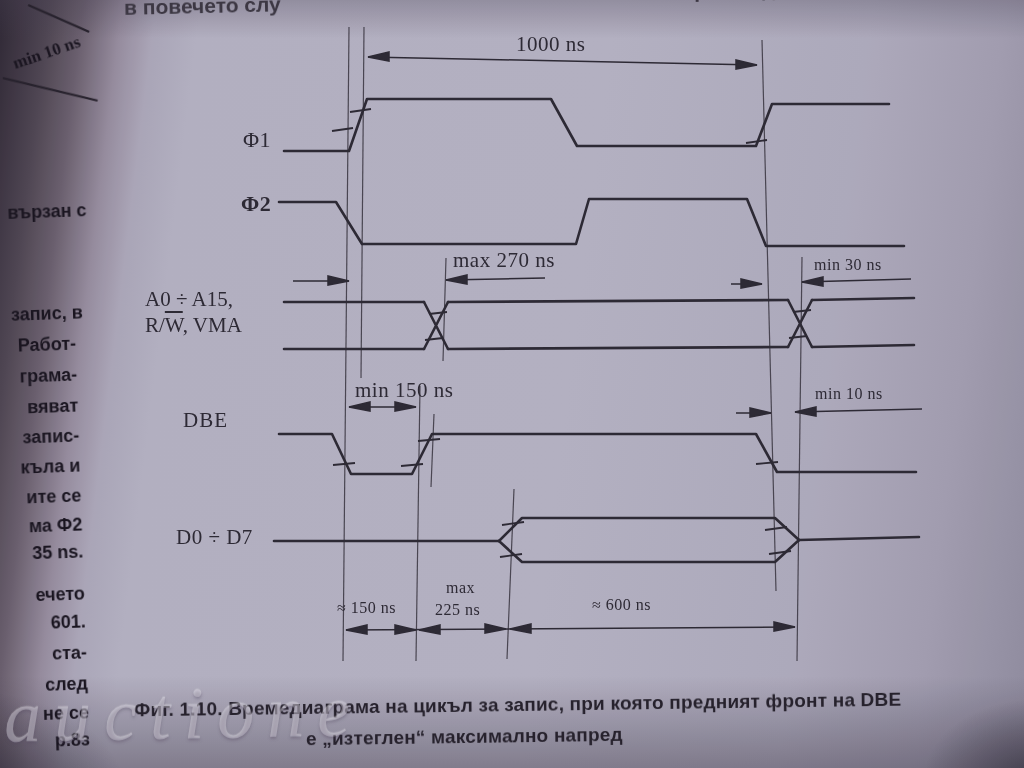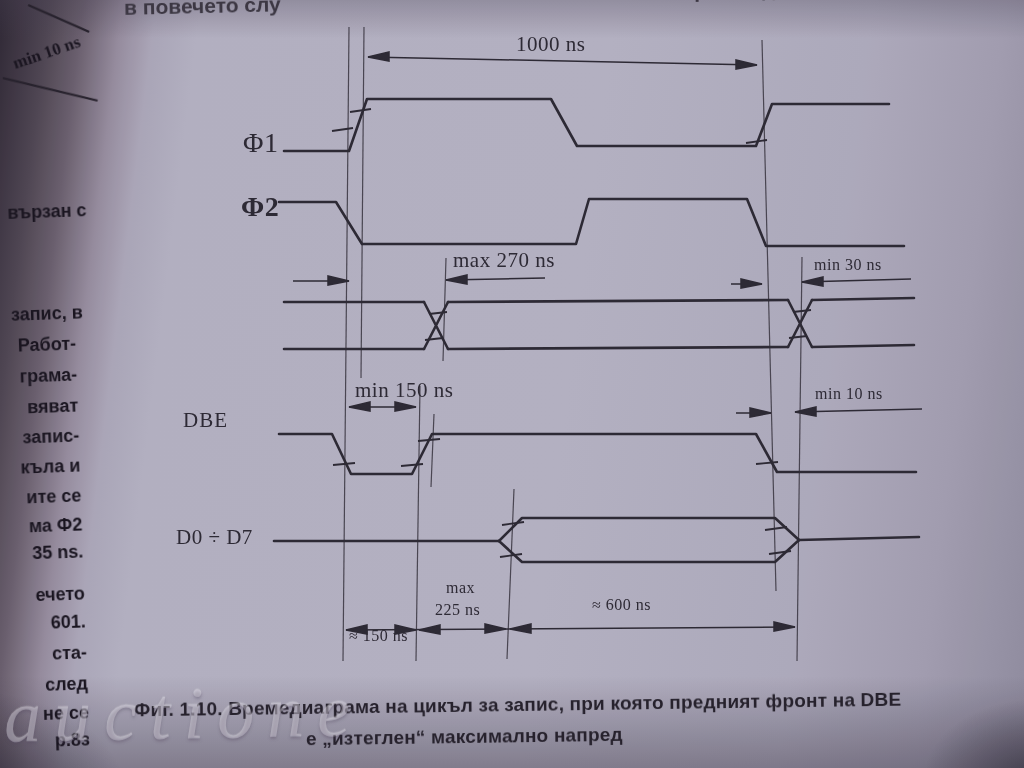--- a/index.html
+++ b/index.html
@@ -11,21 +11,21 @@
   #photo{
     position:relative;width:1024px;height:768px;overflow:hidden;
     background:
       radial-gradient(160px 120px at 101% 102%, rgba(35,30,44,0.60), rgba(35,30,44,0) 70%),
       radial-gradient(220px 150px at -3% 104%, rgba(26,20,32,0.55), rgba(26,20,32,0) 72%),
       linear-gradient(180deg, rgba(70,62,82,0.30) 0%, rgba(0,0,0,0) 5%, rgba(0,0,0,0) 88%, rgba(52,45,62,0.40) 100%),
       linear-gradient(97deg, #2e2635 0%, #4e4452 4.5%, #6a5e6e 7.5%, #968b9f 11%, #aba6ba 14%, #b4b0c3 18%, #b5b1c4 55%, #aeaabe 78%, #a29db2 90%, #908ba0 100%);
     filter: blur(0.35px) contrast(0.97) saturate(0.93);
   }
   .lbl{position:absolute;white-space:nowrap;color:#2b2733;}
-  .sig{font-size:28px;letter-spacing:0.5px;}
+  .sig{font-size:22px;letter-spacing:0.5px;}
   .ann{font-size:16px;letter-spacing:0.5px;}
   .ovl{text-decoration:overline;}
   #bus-label{line-height:26px;font-size:21px;}
   .leftstrip{
     position:absolute;left:0;top:0;width:105px;height:768px;
     transform:rotate(-2deg);transform-origin:top left;
     color:#17121e;font-family:"Liberation Sans",sans-serif;font-weight:bold;
     filter:blur(0.6px);
   }
   .m-frag{position:absolute;left:0;width:64px;text-align:right;font-size:18px;white-space:nowrap;}
@@ -168,29 +168,33 @@
       <path d="M756,464 L778,462"></path>
       <path d="M502,525 L524,522"></path>
       <path d="M500,557 L522,554"></path>
       <path d="M765,530 L787,527"></path>
       <path d="M769,554 L791,551"></path>
     </g>
   </svg>
 
   <div class="lbl sig" style="left:243px;top:127px;">Φ1</div>
   <div class="lbl sig" style="left:241px;top:191px;font-weight:bold;">Φ2</div>
+  <div class="lbl" id="bus-label" style="left:145px;top:286px;">
+    <div>A0 ÷ A15,</div>
+    <div><span>R/</span><span class="ovl">W</span><span>, VMA</span></div>
+  </div>
   <div class="lbl sig" style="left:183px;top:408px;font-size:21px;letter-spacing:1px;">DBE</div>
   <div class="lbl sig" style="left:176px;top:525px;font-size:21px;">D0 ÷ D7</div>
 
   <div class="lbl ann" style="left:516px;top:32px;font-size:21px;">1000 ns</div>
   <div class="lbl ann" style="left:453px;top:248px;font-size:21px;">max 270 ns</div>
   <div class="lbl ann" style="left:814px;top:256px;">min 30 ns</div>
   <div class="lbl ann" style="left:355px;top:378px;font-size:21px;">min 150 ns</div>
   <div class="lbl ann" style="left:815px;top:385px;">min 10 ns</div>
-  <div class="lbl ann" style="left:349px;top:599px;margin-top:28px;">≈ 150 ns</div>
+  <div class="lbl ann" style="left:337px;top:599px;">≈ 150 ns</div>
   <div class="lbl ann" style="left:446px;top:579px;">max</div>
   <div class="lbl ann" style="left:435px;top:601px;text-align:right;">225 ns</div>
   <div class="lbl ann" style="left:592px;top:596px;">≈ 600 ns</div>
 
   <div class="caption" id="caption-line1">Фиг. 1.10. Времедиаграма на цикъл за запис, при която предният фронт на DBE</div>
   <div class="caption" id="caption-line2">е „изтеглен“ максимално напред</div>
 
   <div id="watermark">auctione</div>
 
 </div>

